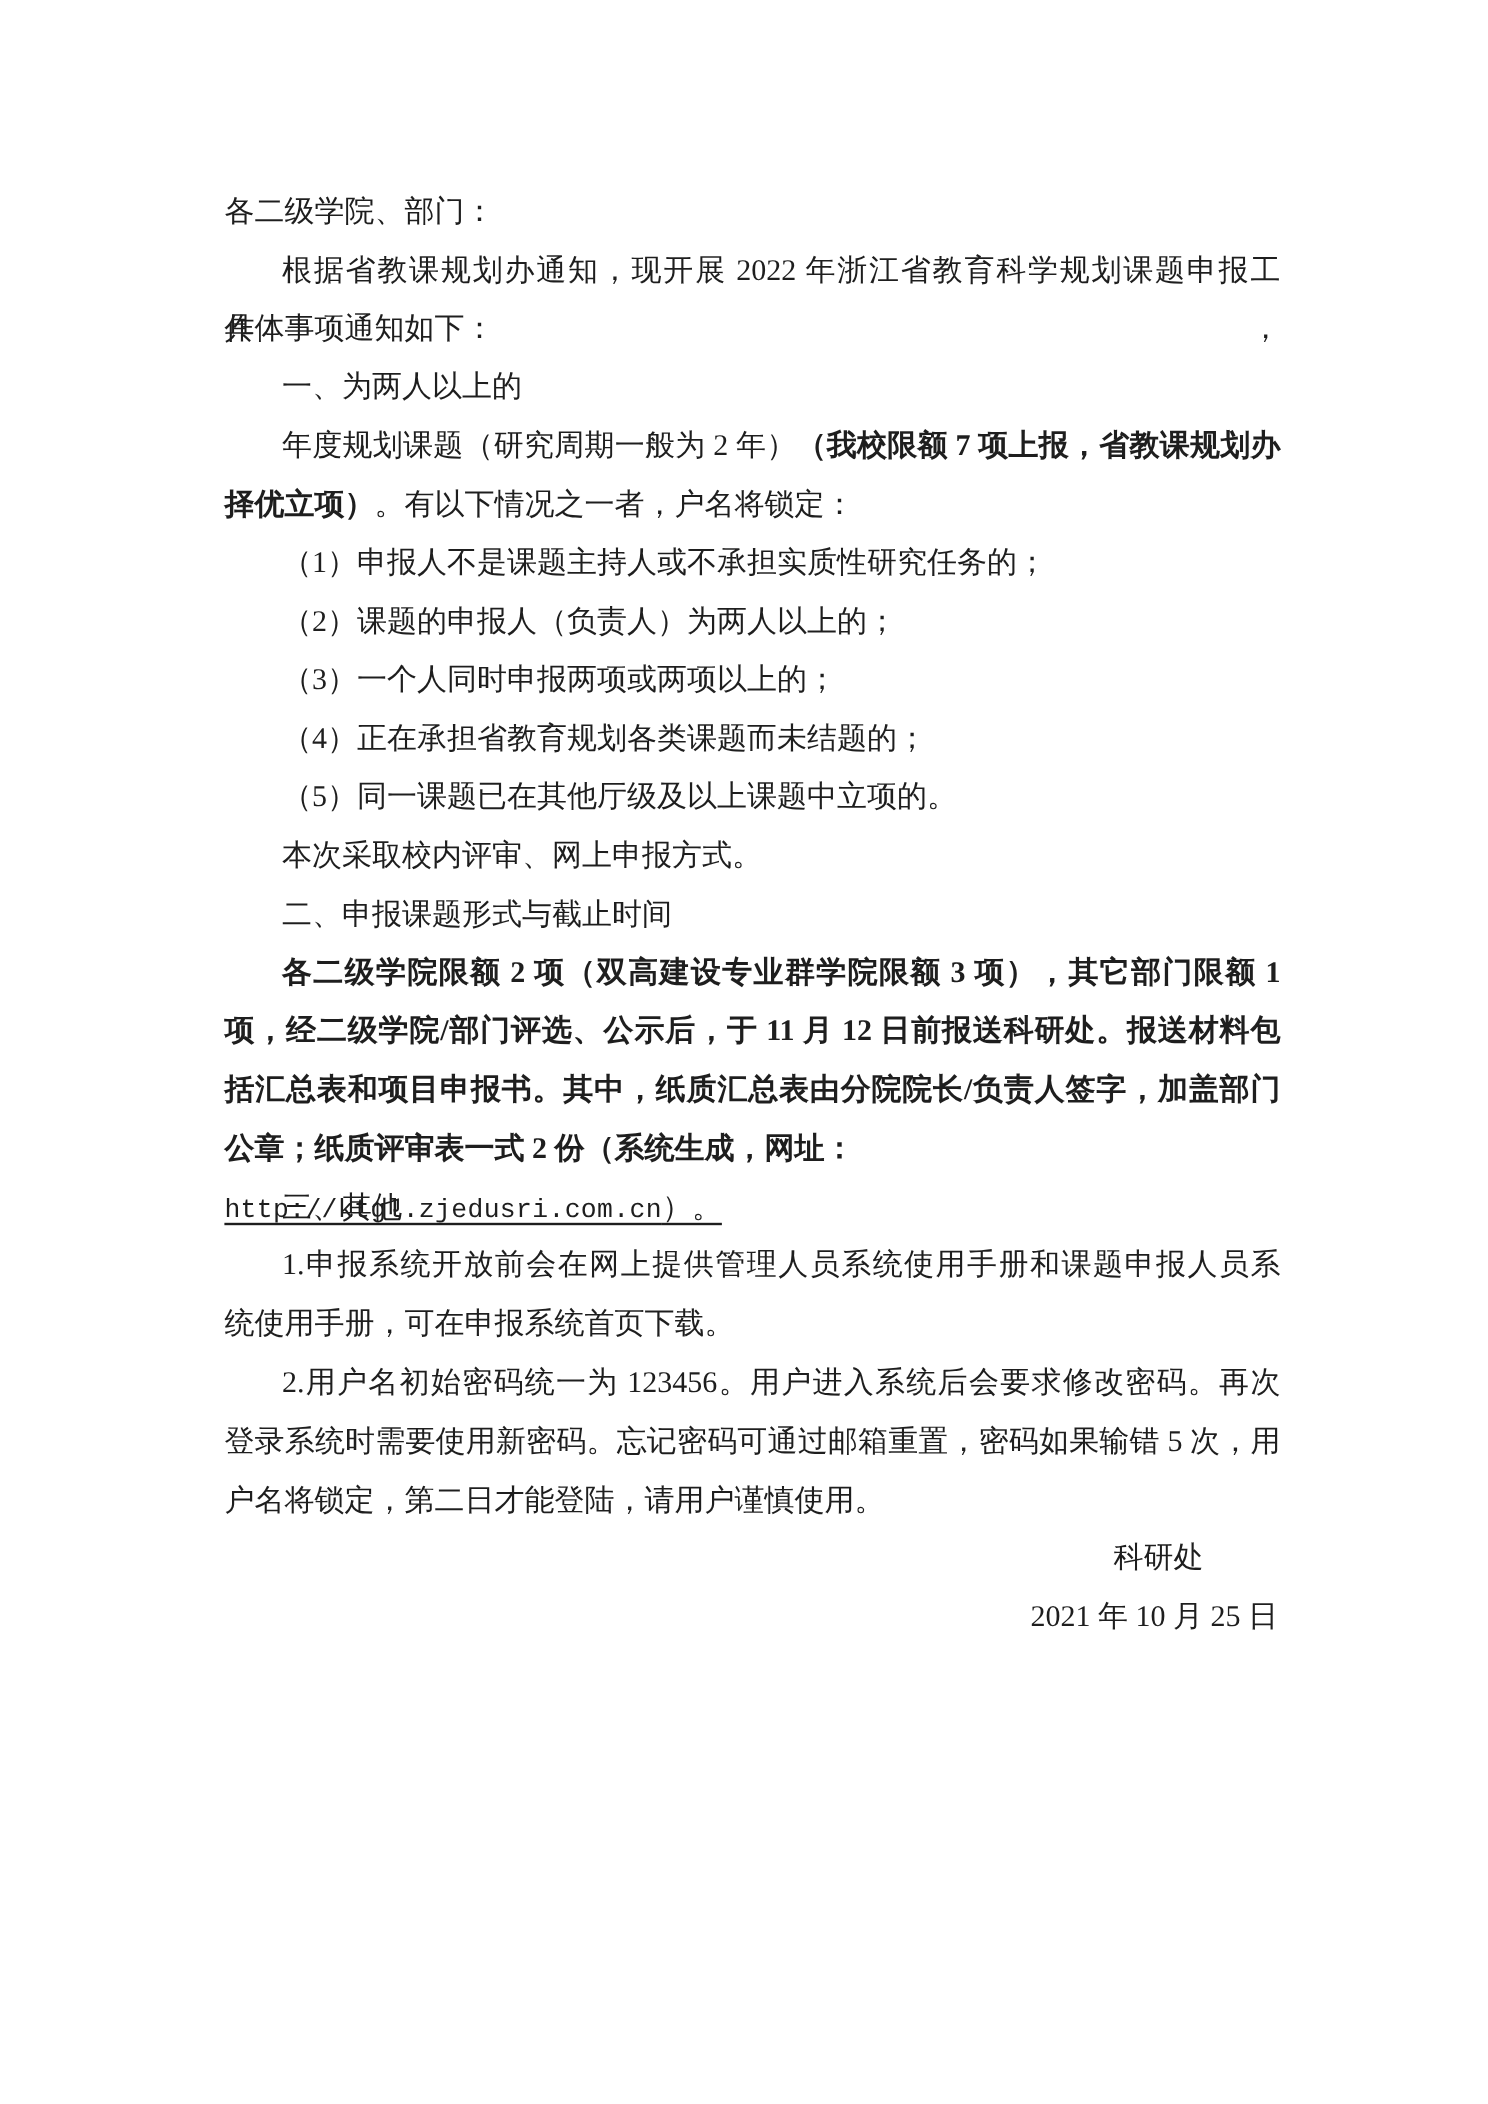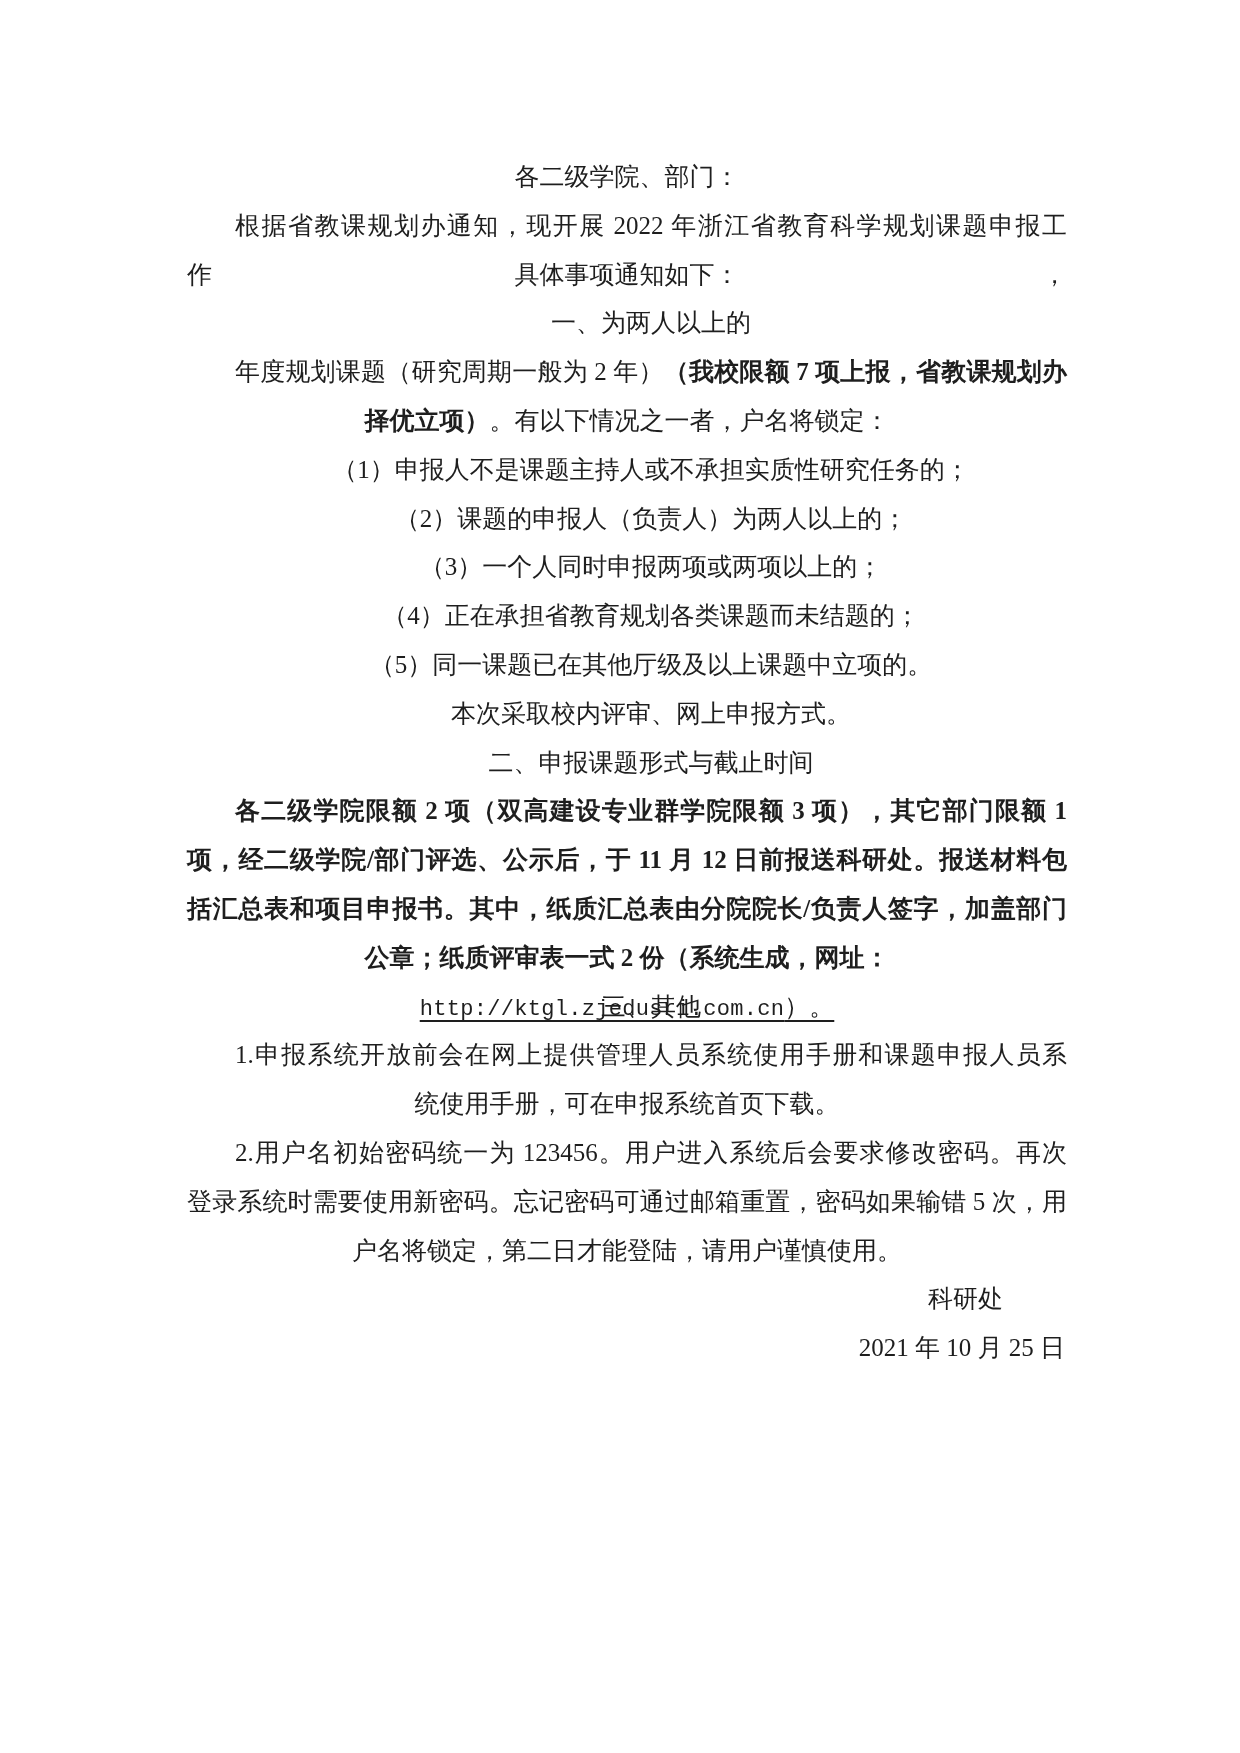--- a/index.html
+++ b/index.html
@@ -23,21 +23,21 @@
   .doc {
     position: absolute;
     left: 187px;
     top: 153px;
     width: 880px;
     font-size: 25px;
     line-height: 48.8px;
   }
   .line {
     height: 48.8px;
-    text-align: center;
+    text-align: left;
   }
   .line.indent {
     text-indent: 48px;
   }
   .line.justify {
     text-align: justify;
     text-align-last: justify;
     text-justify: inter-character;
   }
   .seg.bold {

